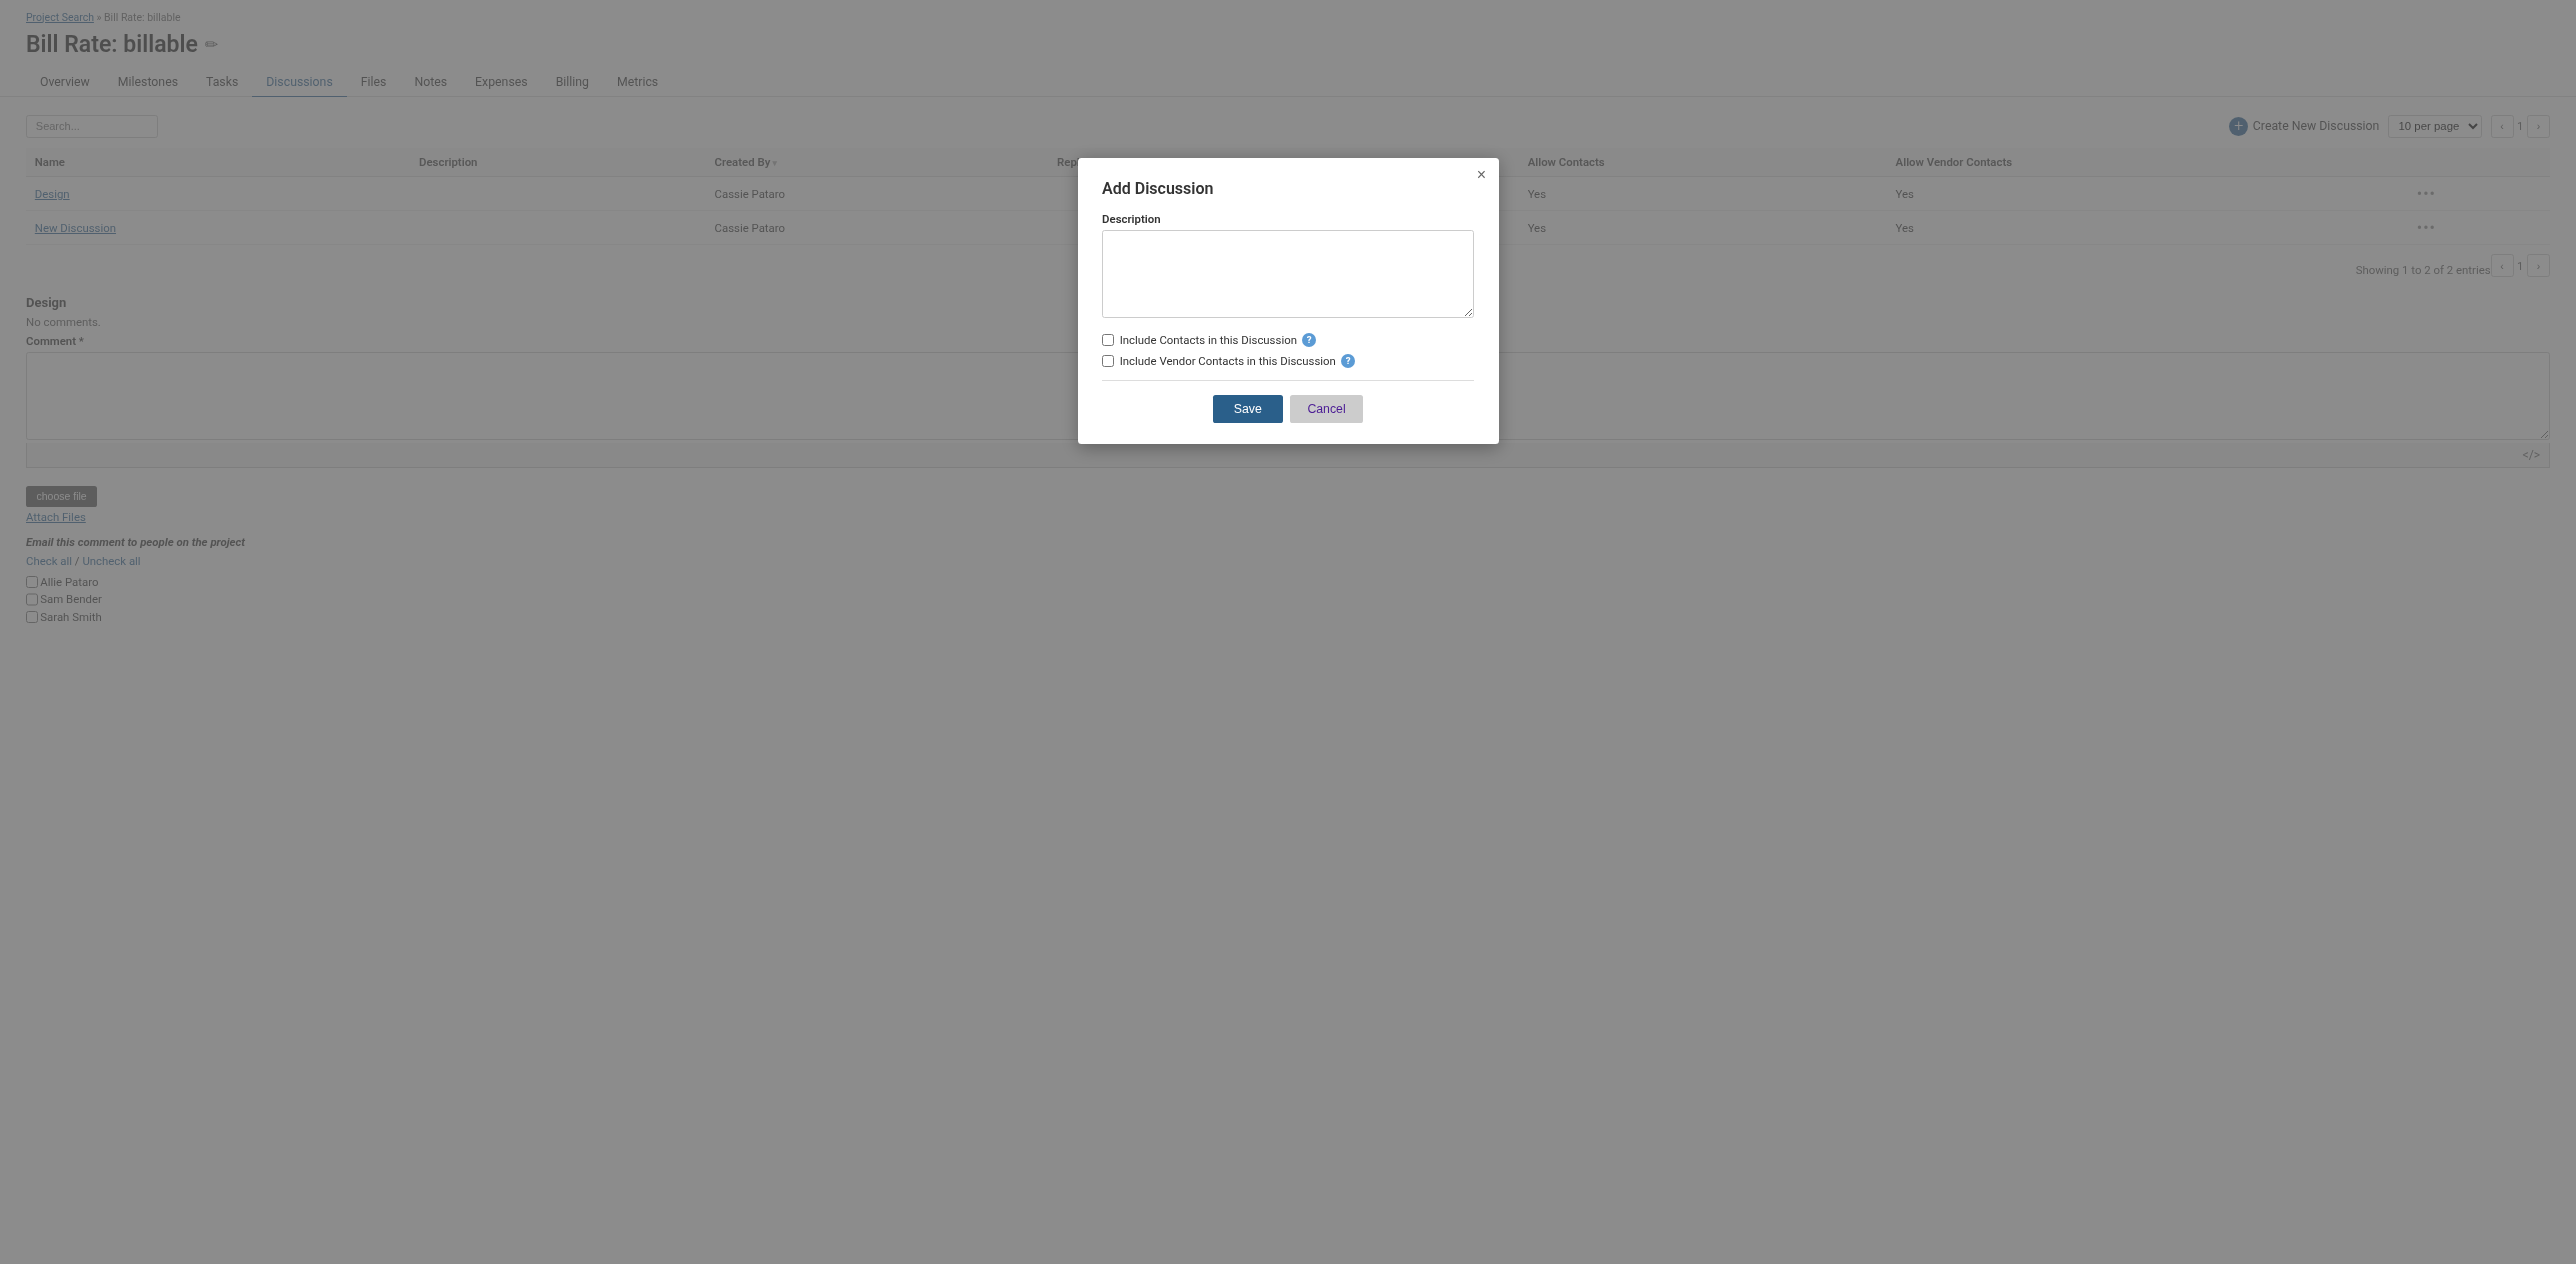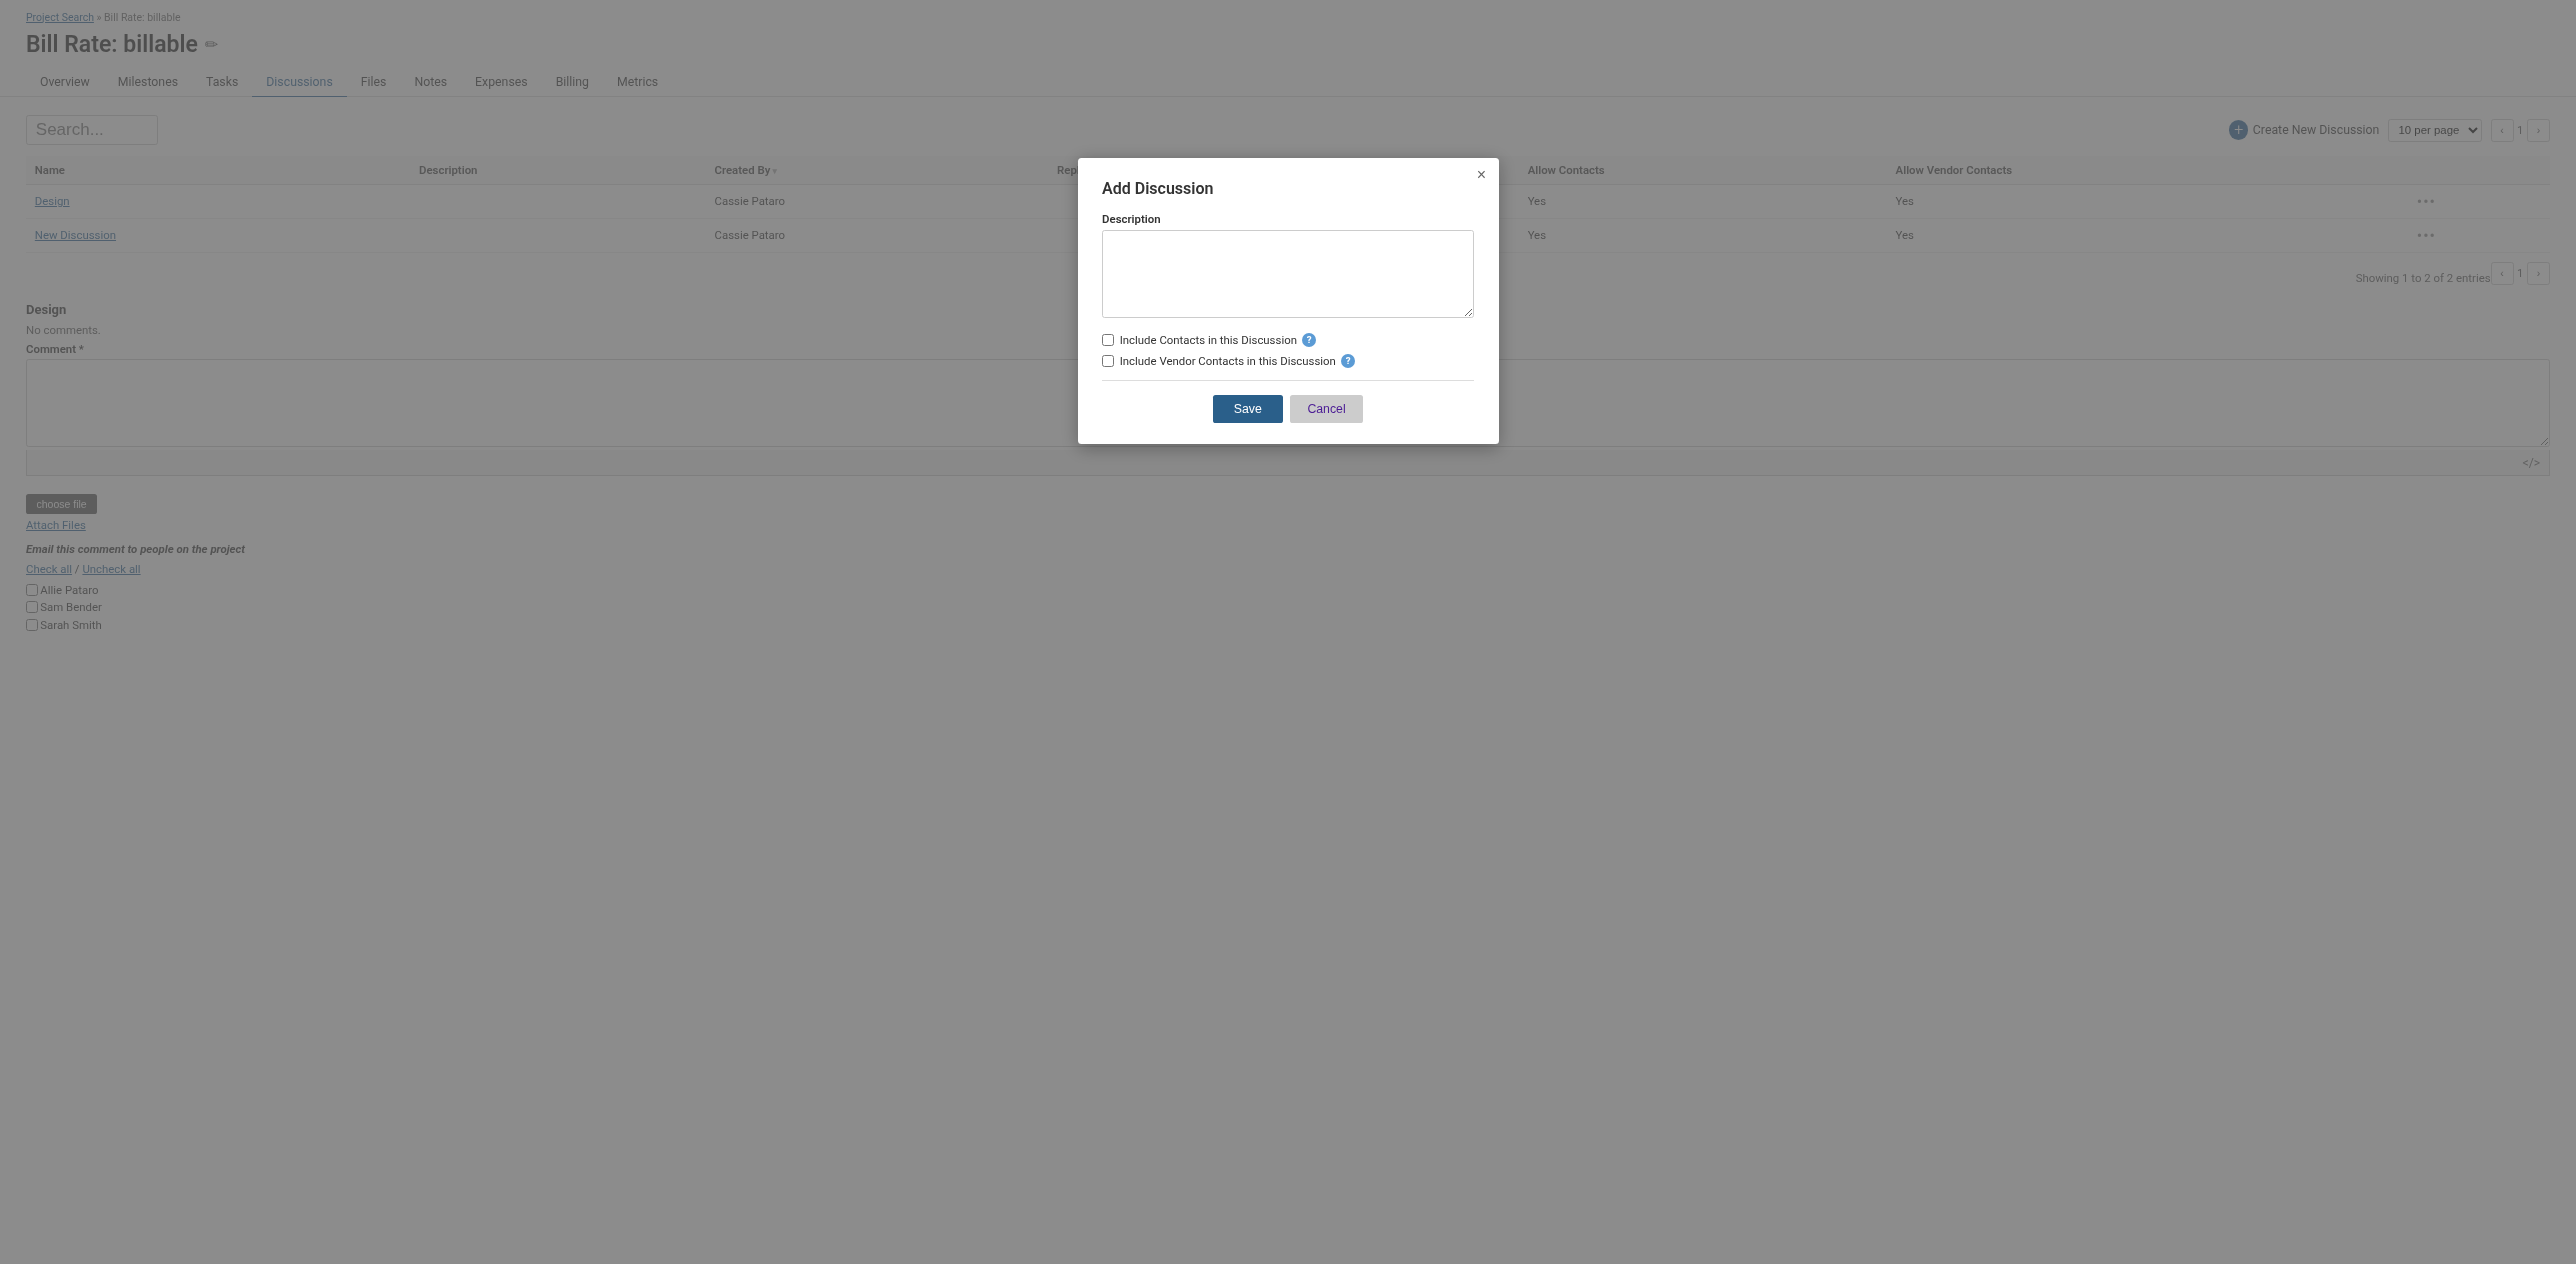--- a/index.html
+++ b/index.html
@@ -79,21 +79,21 @@
     .top-bar {
       display: flex;
       justify-content: space-between;
       align-items: center;
       margin-bottom: 10.5px;
     }
     .search-input {
       border: 0.9px solid #ccc;
       border-radius: 2.6px;
       padding: 4.4px 8.8px;
-      font-size: 17px;
+      font-size: 11px;
       width: 132px;
       color: #999;
       outline: none;
     }
 
     .top-bar-right {
       display: flex;
       align-items: center;
       gap: 8.8px;
     }
@@ -264,21 +264,20 @@
       font-style: italic;
       margin: 10.5px 0 5.3px;
       color: #333;
     }
     .check-links {
       font-size: 11.4px;
       margin-bottom: 7px;
     }
     .check-links a {
       color: #2a6496;
-      text-decoration: underline;
       cursor: pointer;
     }
     .email-person {
       display: flex;
       align-items: center;
       gap: 2px;
       font-size: 11.4px;
       color: #333;
       margin-bottom: 3.5px;
     }

